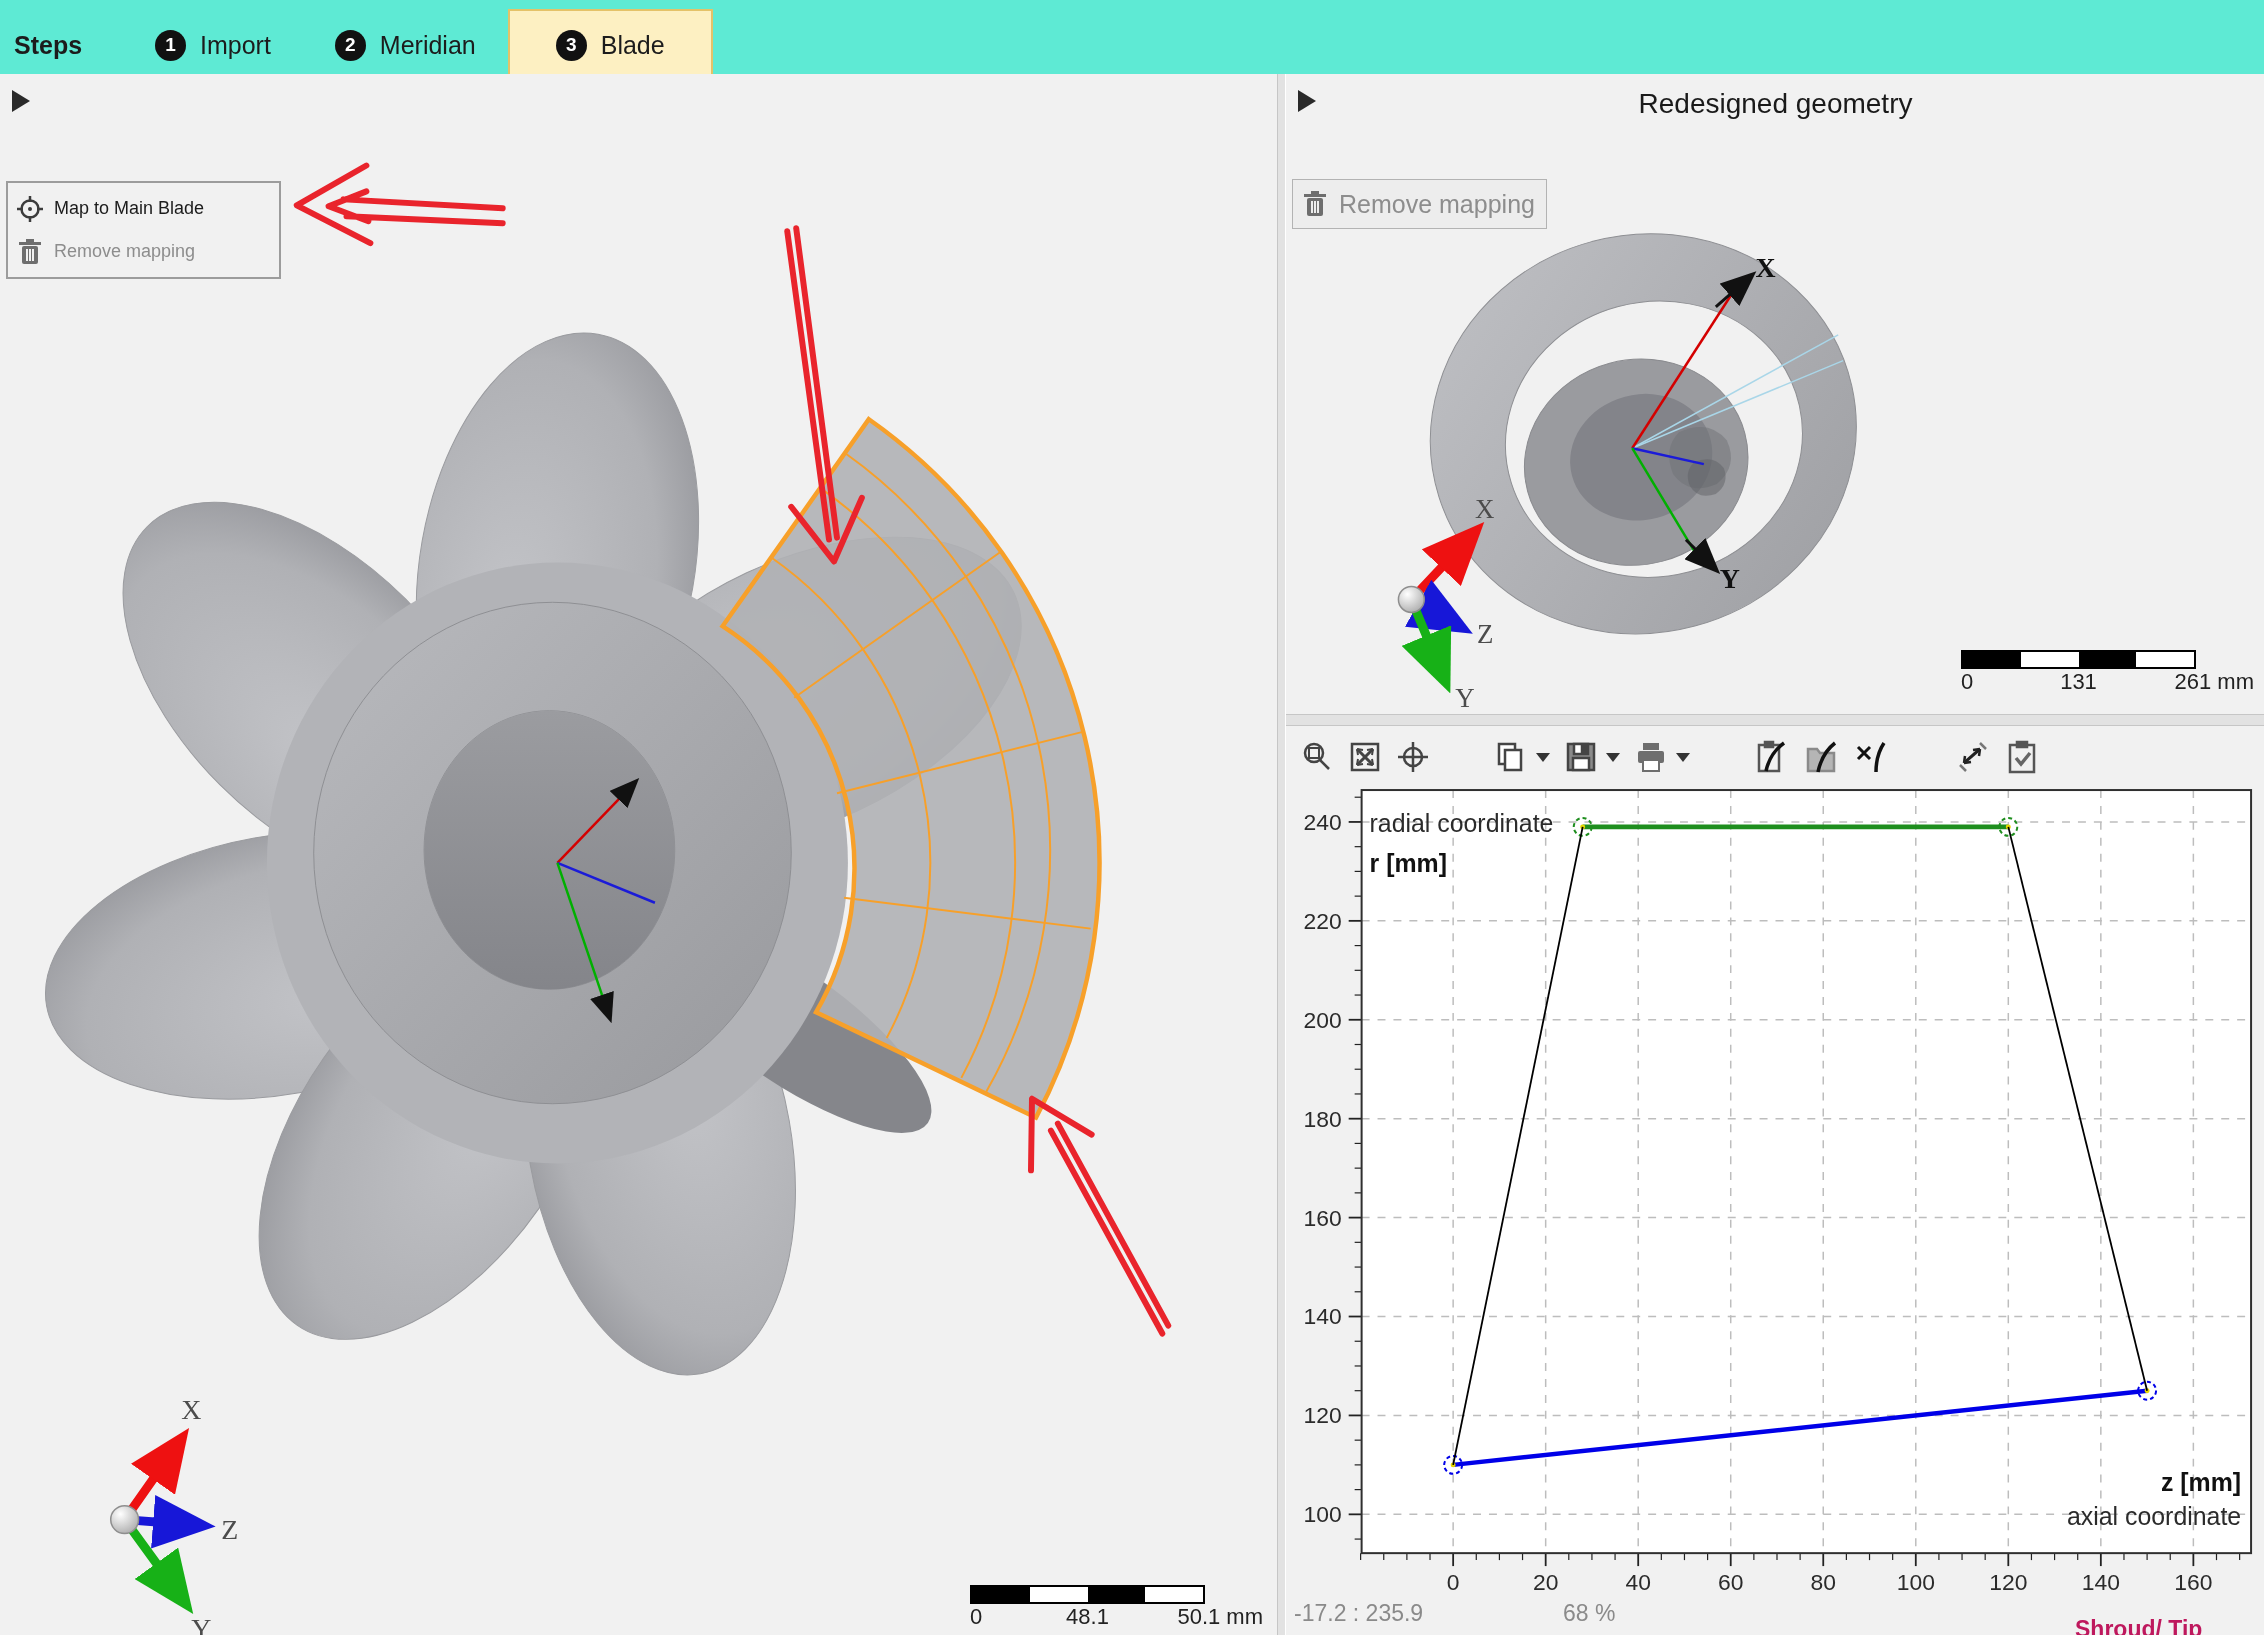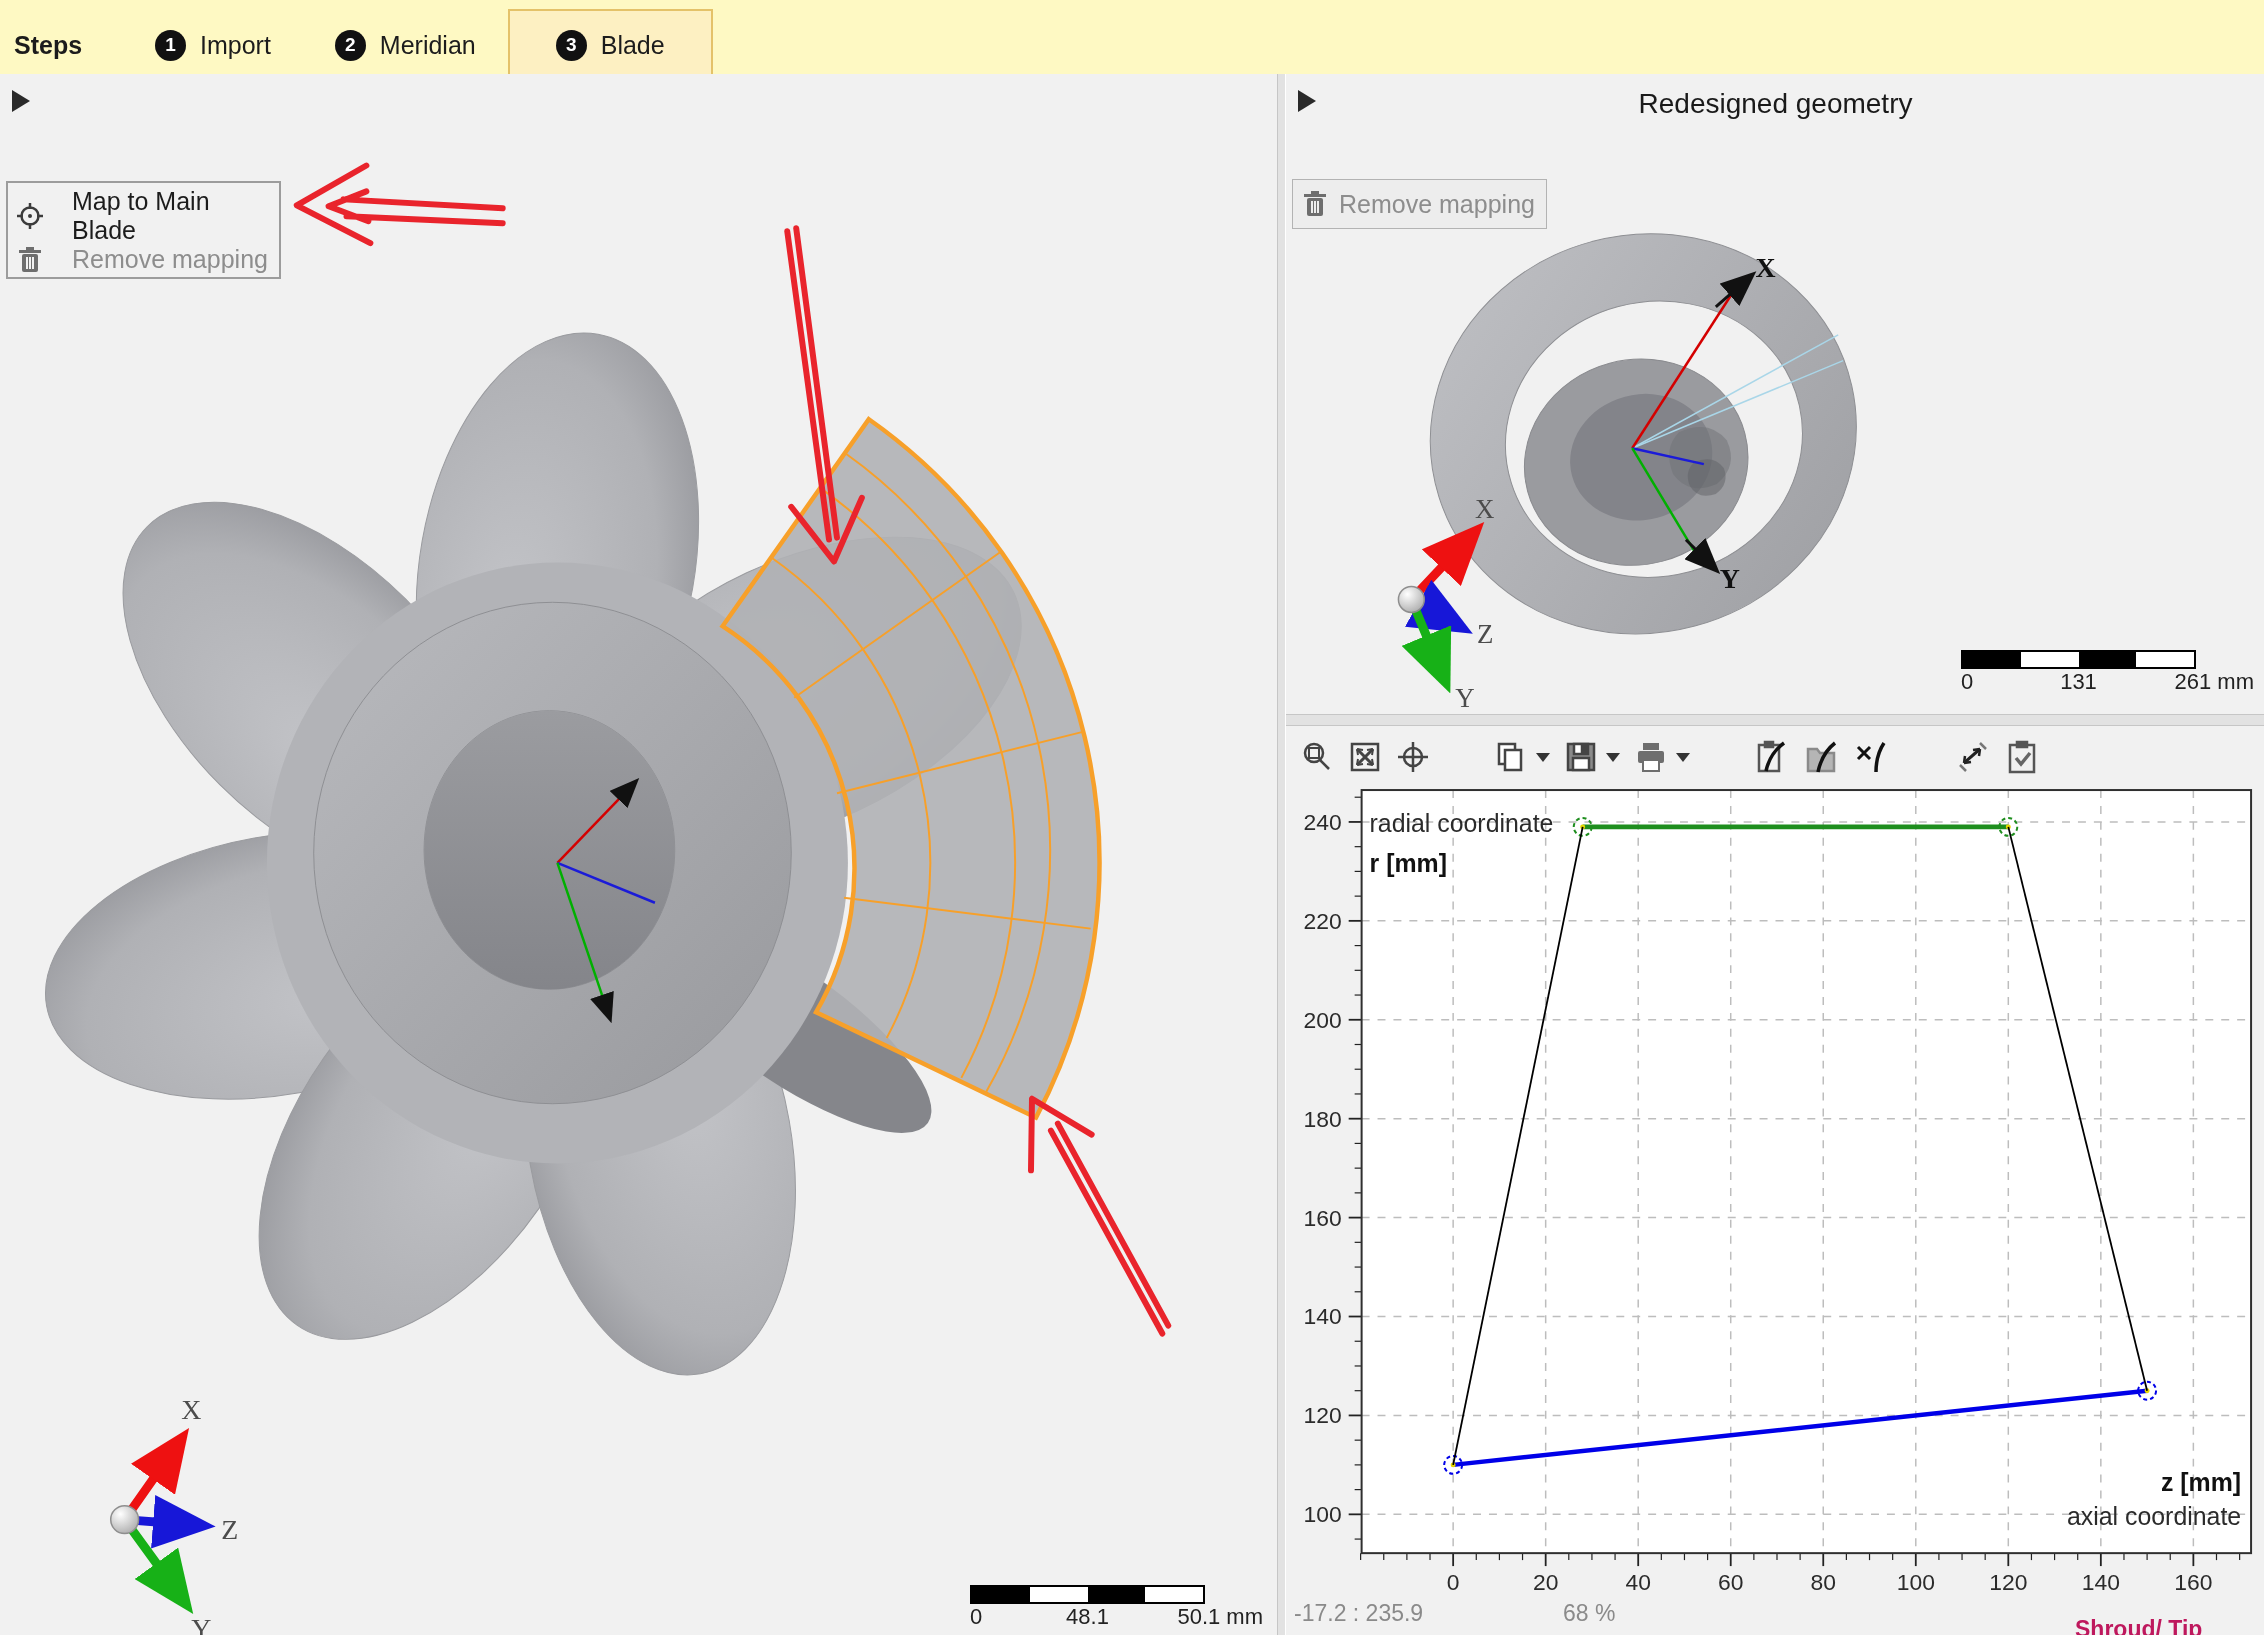--- a/index.html
+++ b/index.html
@@ -1,20 +1,20 @@
 <!DOCTYPE html>
 <html><head>
 <meta charset="utf-8">
 <style>
   html,body{margin:0;padding:0;background:#dcdcdc;}
   *{box-sizing:border-box;}
   #app{position:relative;width:2265px;height:1636px;background:#f1f1f1;overflow:hidden;
        font-family:"Liberation Sans",sans-serif;color:#1c1c1c;}
   
-  #topbar{position:absolute;left:0;top:0;width:2265px;height:92px;background:#fef9c3;
+  #topbar{position:absolute;left:0;top:0;width:2265px;height:92px;background:#5eead4;
           border-bottom:2px solid #a8a8a8;display:flex;align-items:center;white-space:nowrap;overflow:hidden;}
   .steps-label{font-weight:bold;font-size:25px;margin:0 0 0 14px;width:109px;}
   .step{display:flex;align-items:center;height:72px;padding:0 32px;font-size:25px;color:#1c1c1c;}
   .step .num{width:31px;height:31px;border-radius:50%;background:#111;color:#fff;display:flex;
              align-items:center;justify-content:center;font-size:19px;font-weight:bold;margin-right:14px;flex:0 0 auto;}
   .step.active{background:#fdf0c2;border:2px solid #e4c269;height:72px;padding:0 46px;}
   #notes{margin-left:26px;font-size:22px;color:#6f6f6f;line-height:29px;overflow:hidden;}
   .note::before{content:"•  ";color:#7a7a7a;}
   
   .panel{position:absolute;background:#f1f1f1;overflow:hidden;}
@@ -24,21 +24,21 @@
   #vsplit{position:absolute;left:1277px;top:74px;width:9px;height:1562px;background:#e2e2e2;
           border-left:1px solid #c6c6c6;border-right:1px solid #ffffff;}
   #hsplit{position:absolute;left:1286px;top:714px;width:979px;height:12px;background:#e2e2e2;
           border-top:1px solid #c6c6c6;border-bottom:1px solid #c6c6c6;}
   .collapse-tri{position:absolute;left:12px;top:16px;width:0;height:0;
                 border-left:18px solid #2a2a2a;border-top:11px solid transparent;border-bottom:11px solid transparent;}
   .panel-title{position:absolute;left:0;top:14px;width:100%;text-align:center;font-size:28px;color:#1a1a1a;}
   
   #mapbox{position:absolute;left:6px;top:107px;width:275px;height:98px;background:#f1f1f1;
           border:2px solid #9c9c9c;display:flex;flex-direction:column;justify-content:space-around;padding:4px 8px;}
-  .cmd-row{display:flex;align-items:center;font-size:25px;gap:28px;cursor:default;}
+  .cmd-row{display:flex;align-items:center;font-size:18px;gap:10px;cursor:default;}
   .cmd-row.disabled{color:#8d8d8d;}
   #rt-remove{position:absolute;left:6px;top:105px;width:255px;height:50px;background:#ededed;
              border:1px solid #b3b3b3;display:flex;align-items:center;gap:10px;padding:0 8px;
              font-size:25px;color:#8d8d8d;}
   .icon-svg{flex:0 0 auto;}
   
   .scalebar{position:absolute;width:235px;font-size:22px;color:#222;}
   .sb-bar{display:flex;height:19px;border:2px solid #000;background:#fff;}
   .sb-bar .seg{flex:1;}
   .sb-bar .seg.b{background:#000;}

